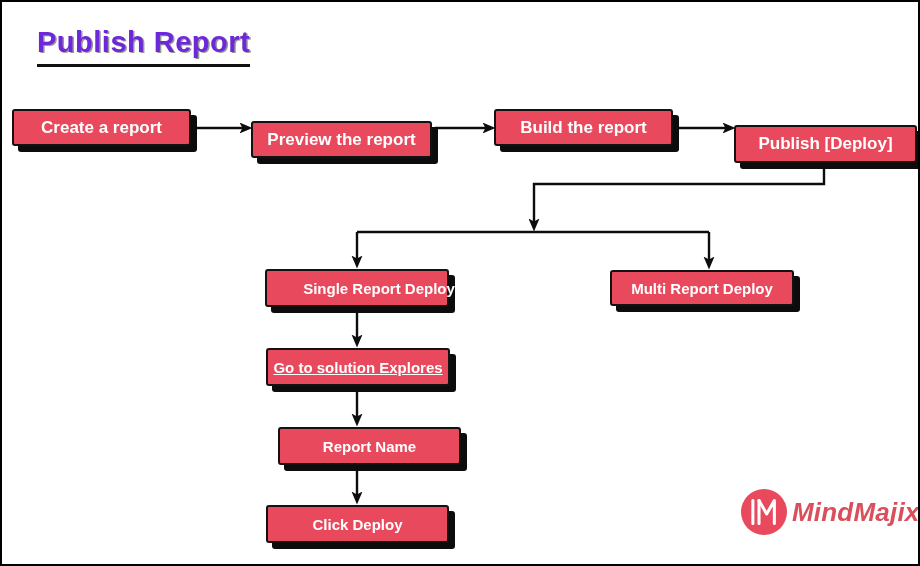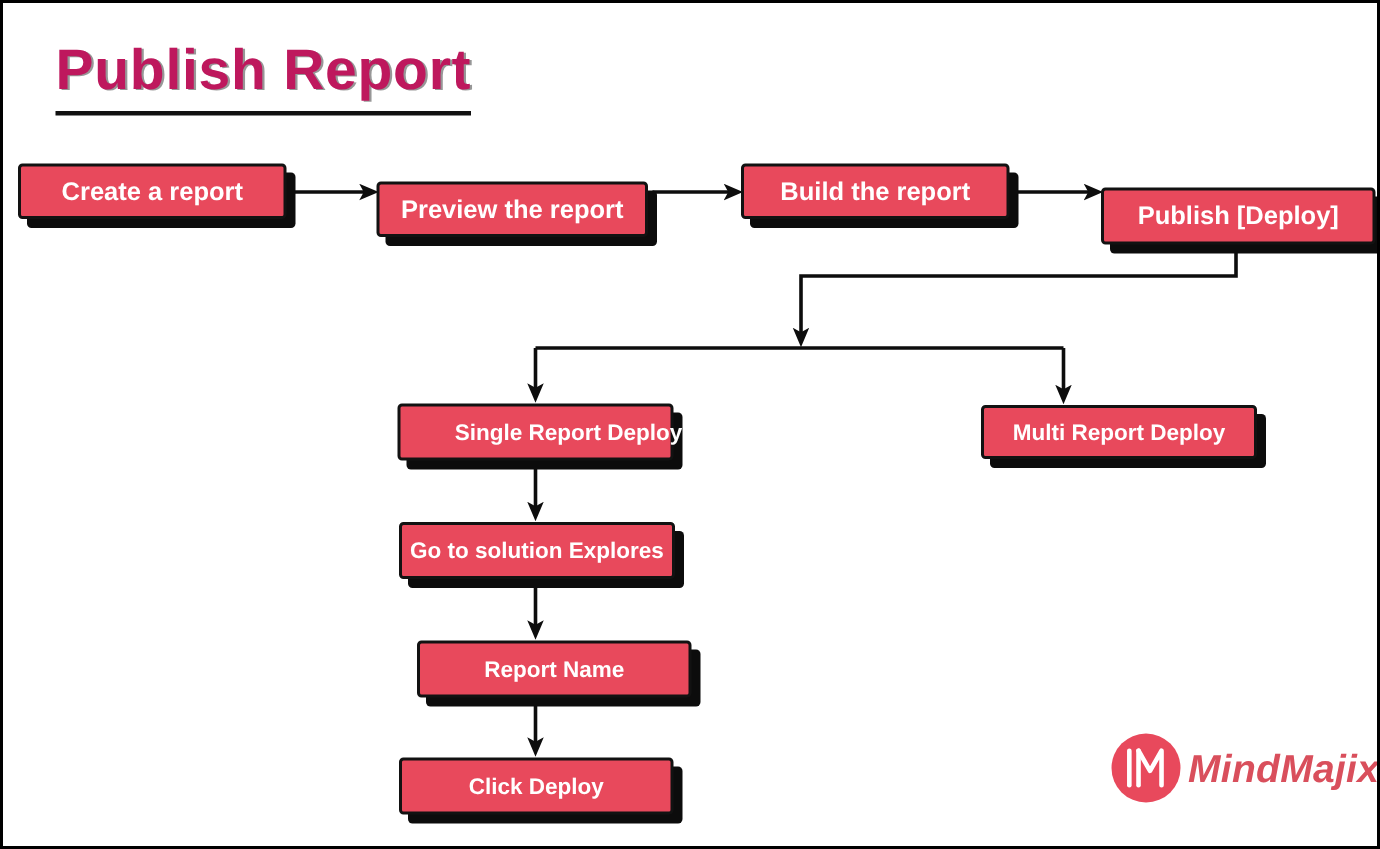--- a/index.html
+++ b/index.html
@@ -13,23 +13,23 @@
     border: 2px solid #000000;
     overflow: hidden;
     font-family: "Liberation Sans", sans-serif;
   }
 
   .title {
     position: absolute;
     left: 35px;
     top: 24px;
     margin: 0;
-    font-size: 38px;
+    font-size: 29px;
     font-weight: bold;
-    color: #be185d;
+    color: #6d28d9;
     letter-spacing: 0.5px;
     text-shadow: 1.5px 1px 0 rgba(25,25,25,0.45);
     display: inline-block;
     padding-bottom: 5px;
     border-bottom: 3px solid #111111;
   }
 
   .connectors {
     position: absolute;
     left: 0; top: 0;
@@ -52,22 +52,22 @@
     white-space: nowrap;
   }
   .node.big   { font-size: 17px; }
   .node.small { font-size: 15px; }
 
   .n-create   { left: 10px;  top: 107px; width: 179px; height: 37px; }
   .n-preview  { left: 249px; top: 107px; width: 181px; height: 37px; margin-top: 12px; }
   .n-build    { left: 492px; top: 107px; width: 179px; height: 37px; align-items: center; }
   .n-publish  { left: 732px; top: 107px; width: 183px; height: 38px; margin-top: 16px; }
   .n-single   { left: 263px; top: 267px; width: 184px; height: 38px; padding-left: 44px; }
-  .n-multi    { left: 652px; top: 268px; width: 184px; height: 36px; }
-  .n-solution { left: 264px; top: 346px; width: 184px; height: 38px; }
+  .n-multi    { left: 608px; top: 268px; width: 184px; height: 36px; }
+  .n-solution { left: 264px; top: 346px; width: 184px; height: 38px; text-decoration: underline; }
   .n-rname    { left: 276px; top: 425px; width: 183px; height: 38px; }
   .n-click    { left: 264px; top: 503px; width: 183px; height: 38px; }
 
   .logo {
     position: absolute;
     left: 739px;
     top: 487px;
     display: flex;
     align-items: center;
   }

